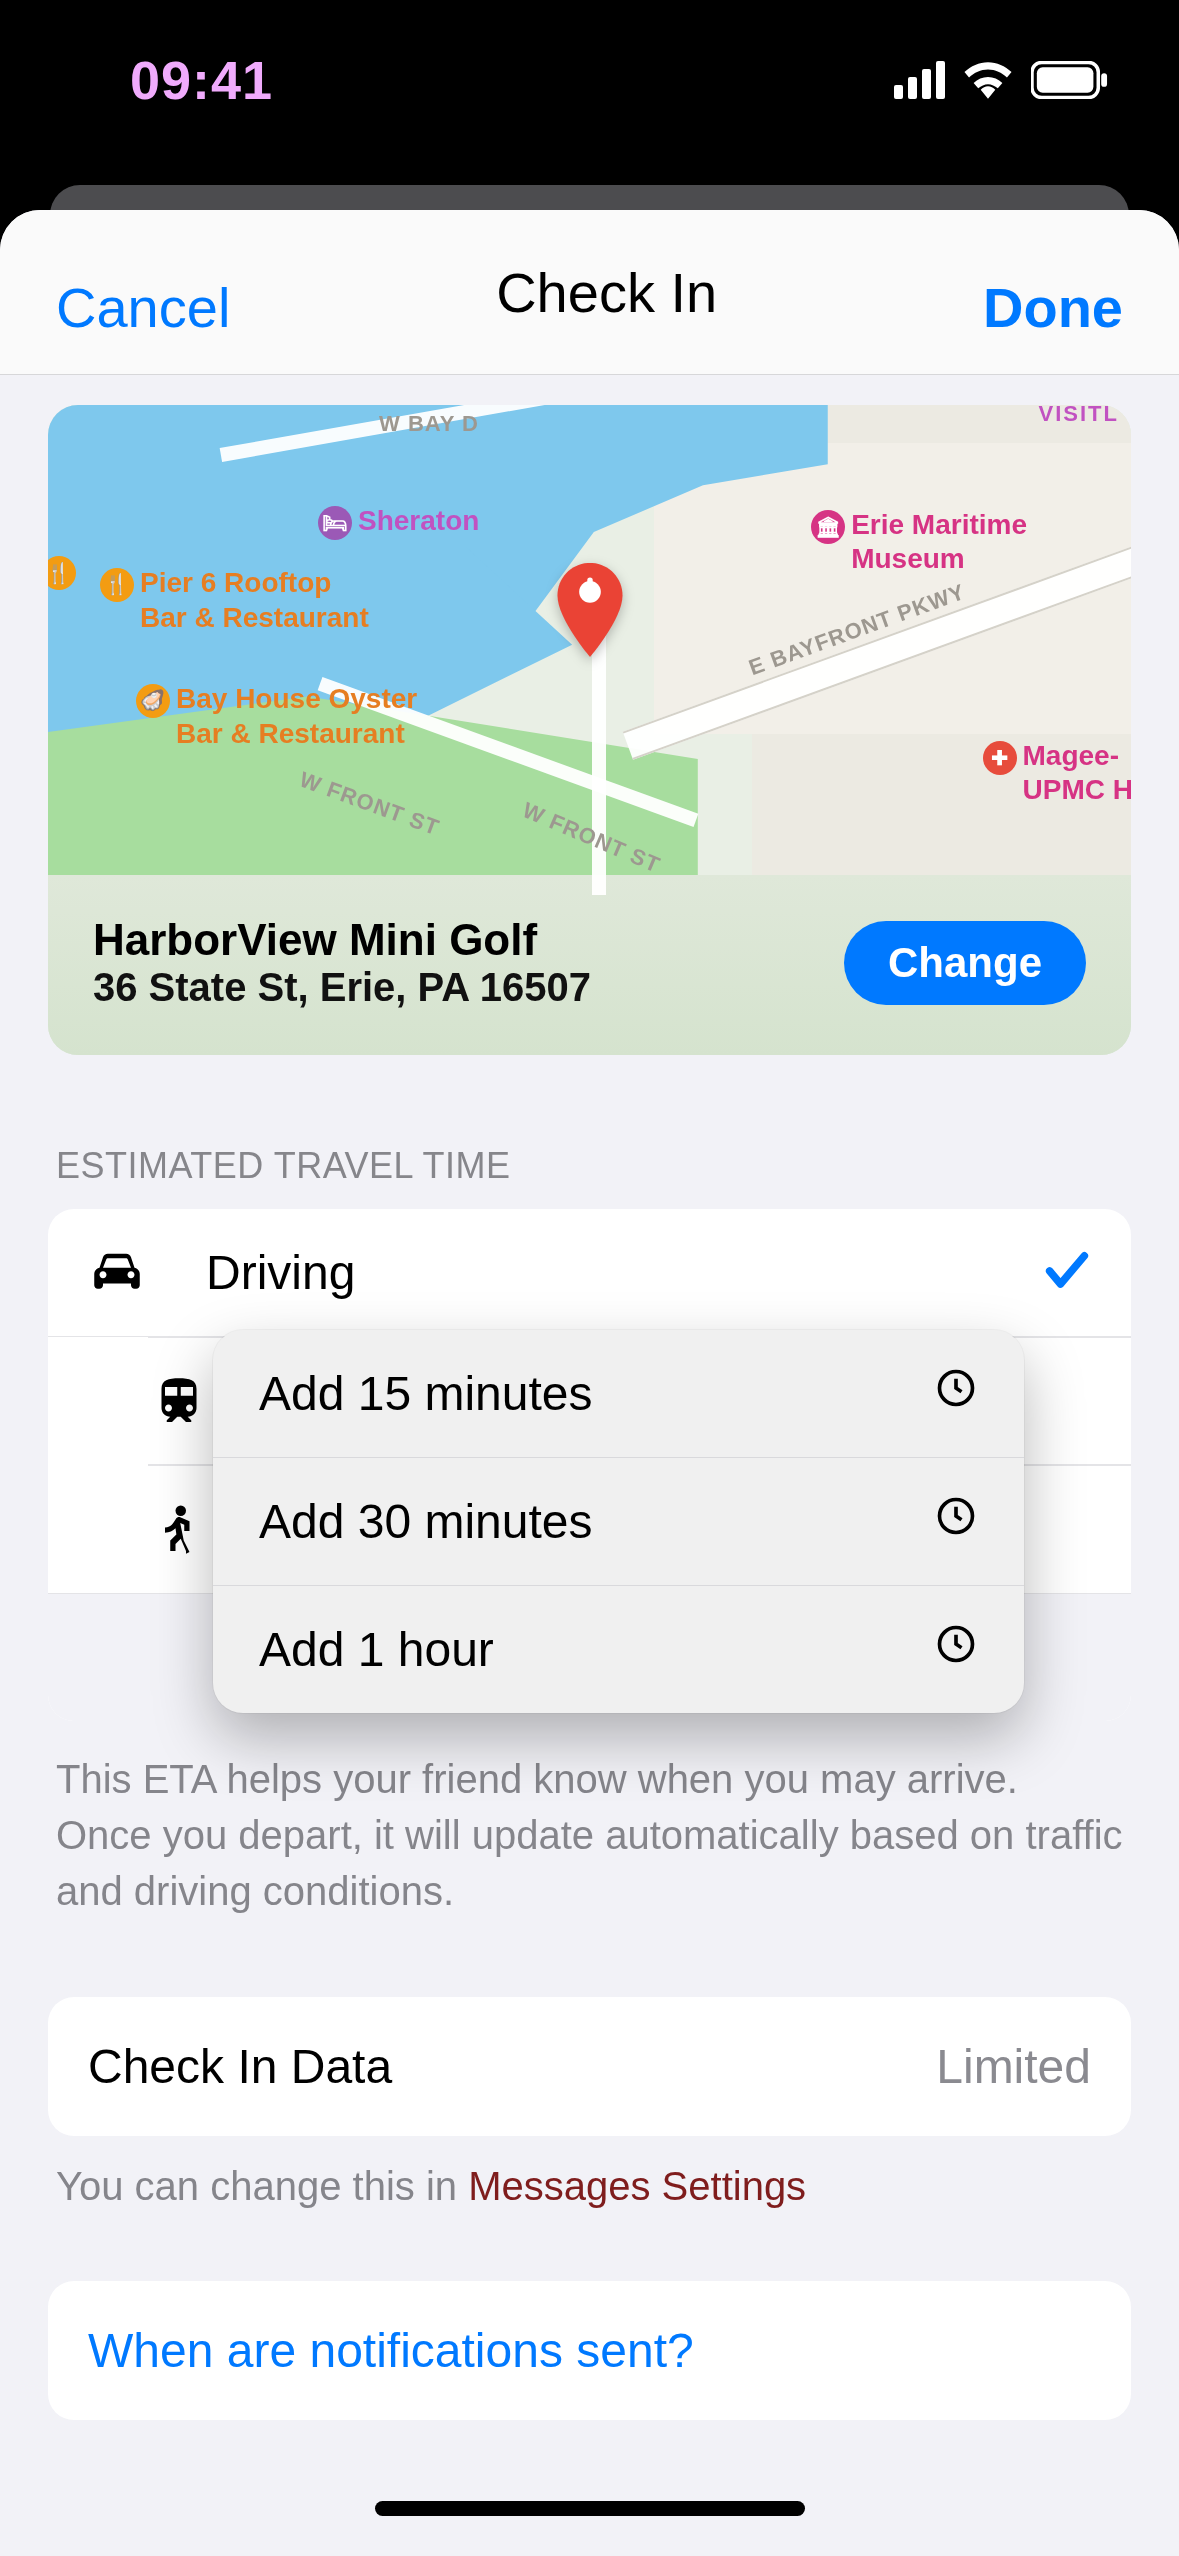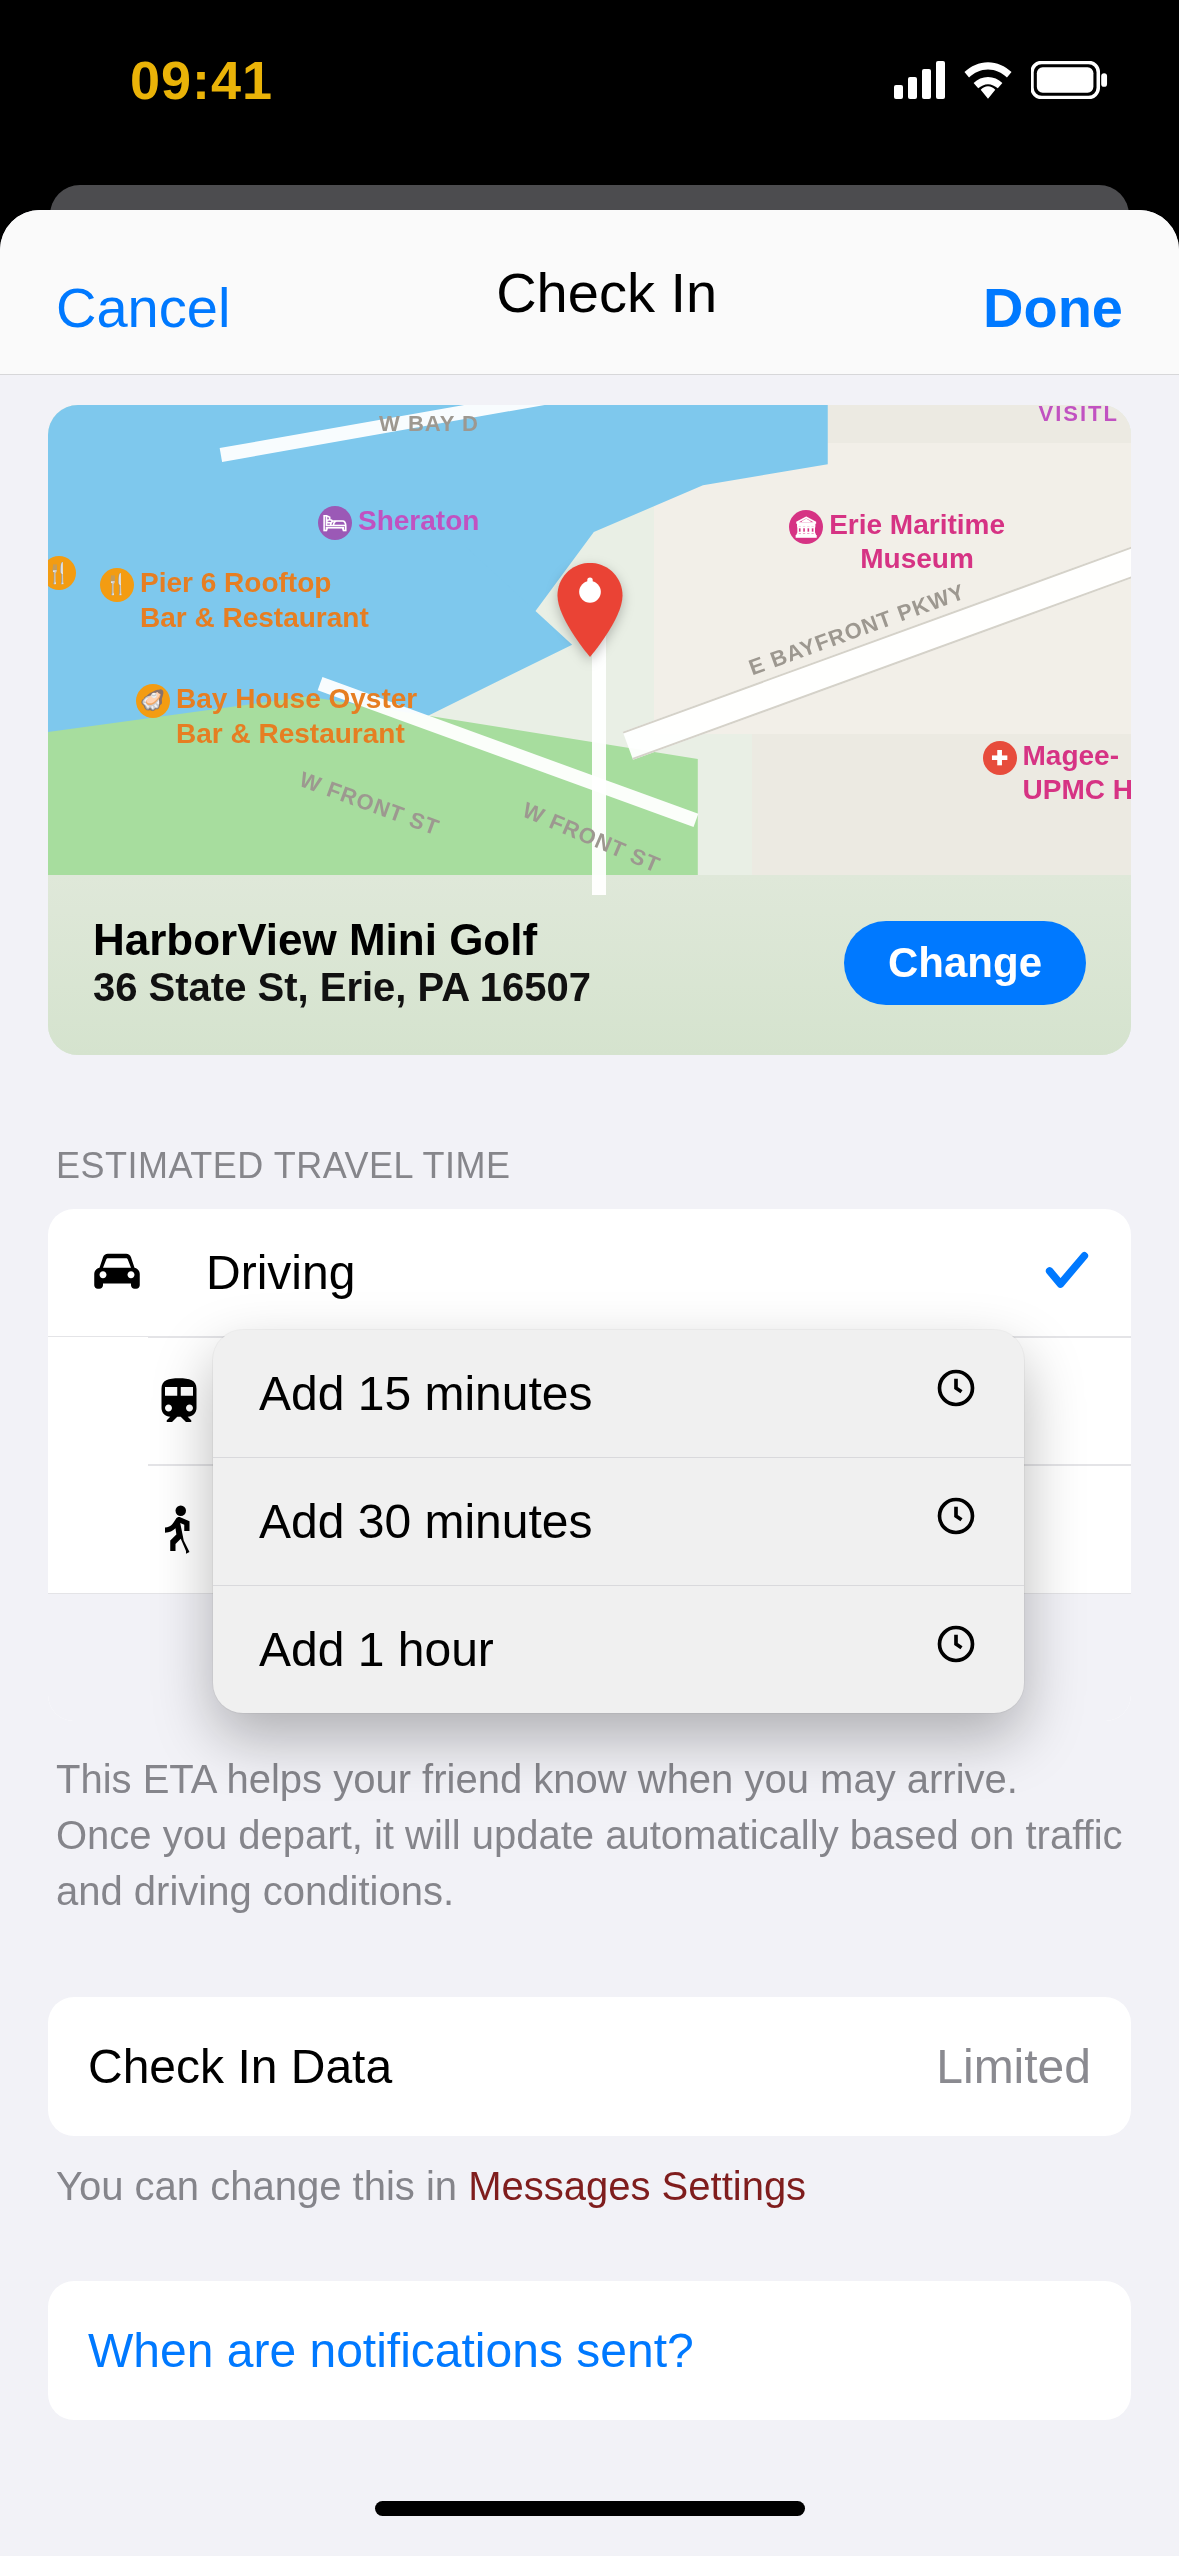--- a/index.html
+++ b/index.html
@@ -9,21 +9,21 @@
       height: 2556px;
       background: #000;
       font-family: -apple-system, "SF Pro Text", "Helvetica Neue", Arial, sans-serif;
       overflow: hidden;
       position: relative;
     }
     
     .status-bar {
       position: absolute; top: 0; left: 0; right: 0; height: 160px;
       display: flex; align-items: center; justify-content: space-between;
-      padding: 0 70px 0 130px; color: #eab308;
+      padding: 0 70px 0 130px; color: #f0abfc;
     }
     .status-time { font-size: 54px; font-weight: 700; letter-spacing: 1px; }
     .status-right { display: flex; align-items: center; gap: 18px; }
     .signal-bars { display: flex; align-items: flex-end; gap: 5px; }
     .signal-bars span { width: 9px; background:#fff; border-radius:2px; }
     .signal-bars span:nth-child(1){height:14px}
     .signal-bars span:nth-child(2){height:22px}
     .signal-bars span:nth-child(3){height:30px}
     .signal-bars span:nth-child(4){height:38px}
     .wifi svg, .battery svg { display:block; }
@@ -200,21 +200,21 @@
         <div class="map-label orange" style="left:52px;top:162px;line-height:1.15">
           <span class="poi-dot orange">🍴</span><span>Pier 6 Rooftop</span><br>
           <span style="margin-left:40px">Bar &amp; Restaurant</span>
         </div>
         <div class="map-label orange" style="left:88px;top:278px;line-height:1.15">
           <span class="poi-dot orange">🦪</span><span>Bay House Oyster</span><br>
           <span style="margin-left:40px">Bar &amp; Restaurant</span>
         </div>
         <div class="map-label orange" style="left:-6px;top:150px"><span class="poi-dot orange">🍴</span></div>
 
-        <div class="map-label pink" style="right:126px;top:105px;line-height:1.1;text-align:center">
+        <div class="map-label pink" style="right:104px;top:105px;line-height:1.1;text-align:left">
           <span class="poi-dot pink">🏛</span><span>Erie Maritime</span><br>
           <span style="margin-left:40px">Museum</span>
         </div>
         <div class="map-label pink" style="right:-2px;top:336px;line-height:1.1">
           <span class="poi-dot red">✚</span><span>Magee-</span><br>
           <span style="margin-left:40px">UPMC H</span>
         </div>
 
         <div class="pin">
           <svg viewBox="0 0 40 52">

